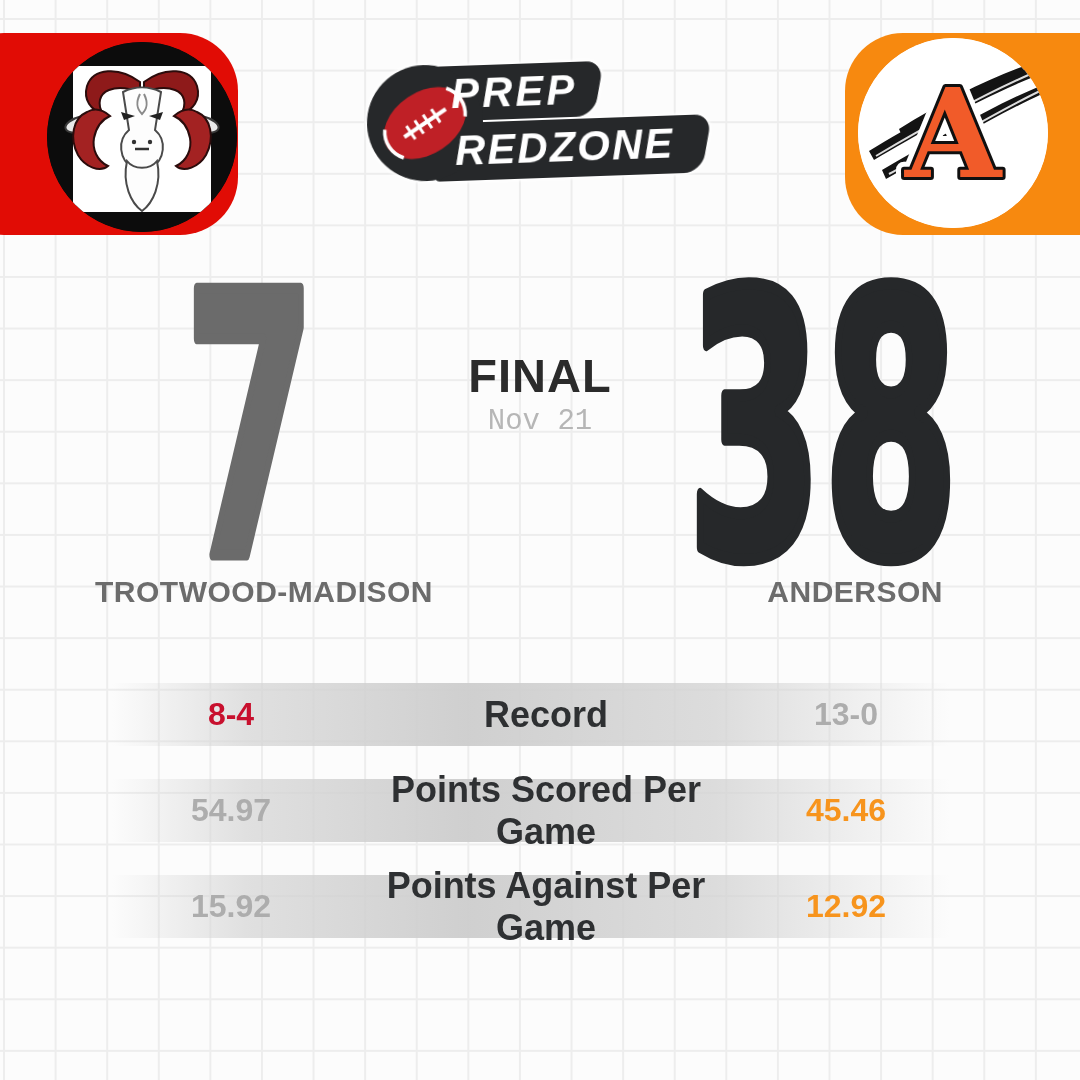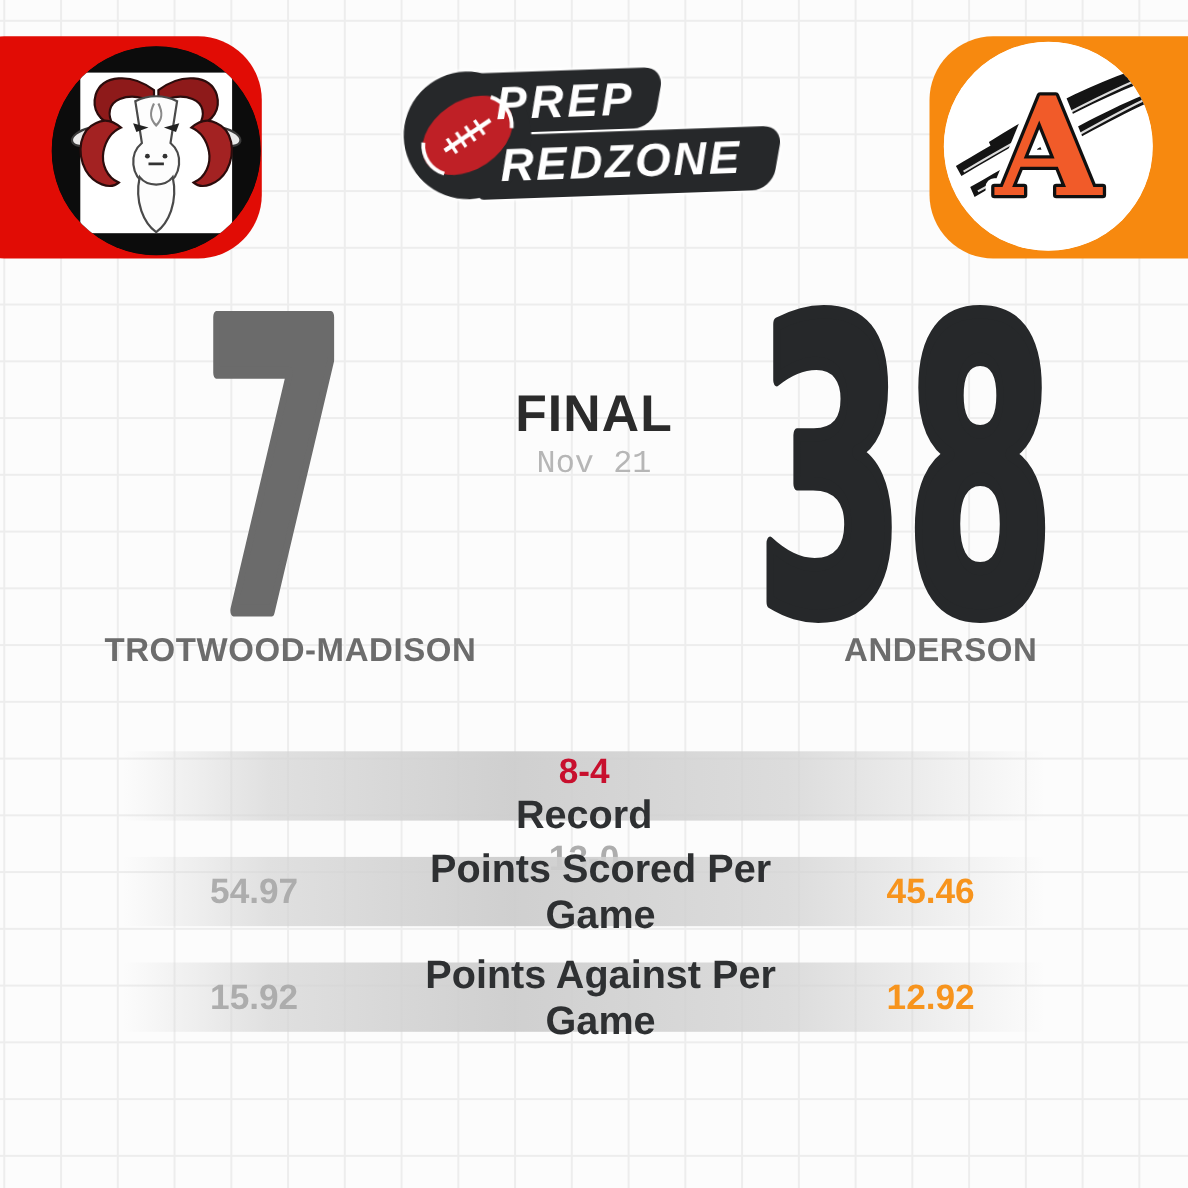--- a/index.html
+++ b/index.html
@@ -45,21 +45,21 @@
   .game-date{position:absolute;left:415px;top:407px;width:250px;text-align:center;
     font-weight:400;font-size:29px;line-height:1;color:#b6b6b6;font-family:Liberation Mono, monospace;}
   
   .stat-row{position:absolute;left:112px;width:838px;height:63px;display:flex;align-items:center;
     background:linear-gradient(90deg,
       rgba(213,213,213,0) 0%,
       rgba(213,213,213,.72) 16%,
       rgba(205,205,205,.95) 42%,
       rgba(211,211,211,.78) 72%,
       rgba(213,213,213,0) 100%);}
-  .row-0{top:683px;flex-direction:column;} .row-1{top:779px;} .row-2{top:875px;gap:32px;}
+  .row-0{top:683px;} .row-1{top:779px;} .row-2{top:875px;gap:32px;}
   .stat-left{width:238px;text-align:center;font-weight:700;font-size:32px;}
   .stat-label{flex:1;text-align:center;font-weight:700;font-size:36px;color:#2e3032;}
   .stat-right{width:208px;text-align:center;font-weight:700;font-size:32px;}
   .c-red{color:#c8102e;} .c-gray{color:#adadad;} .c-orange{color:#f7941d;}
   
   .site-url{position:absolute;left:0;top:989px;width:1080px;text-align:center;
     font-weight:700;font-size:33px;line-height:1;letter-spacing:1px;color:#c41e2e;}
 </style>
 </head>
 <body>

